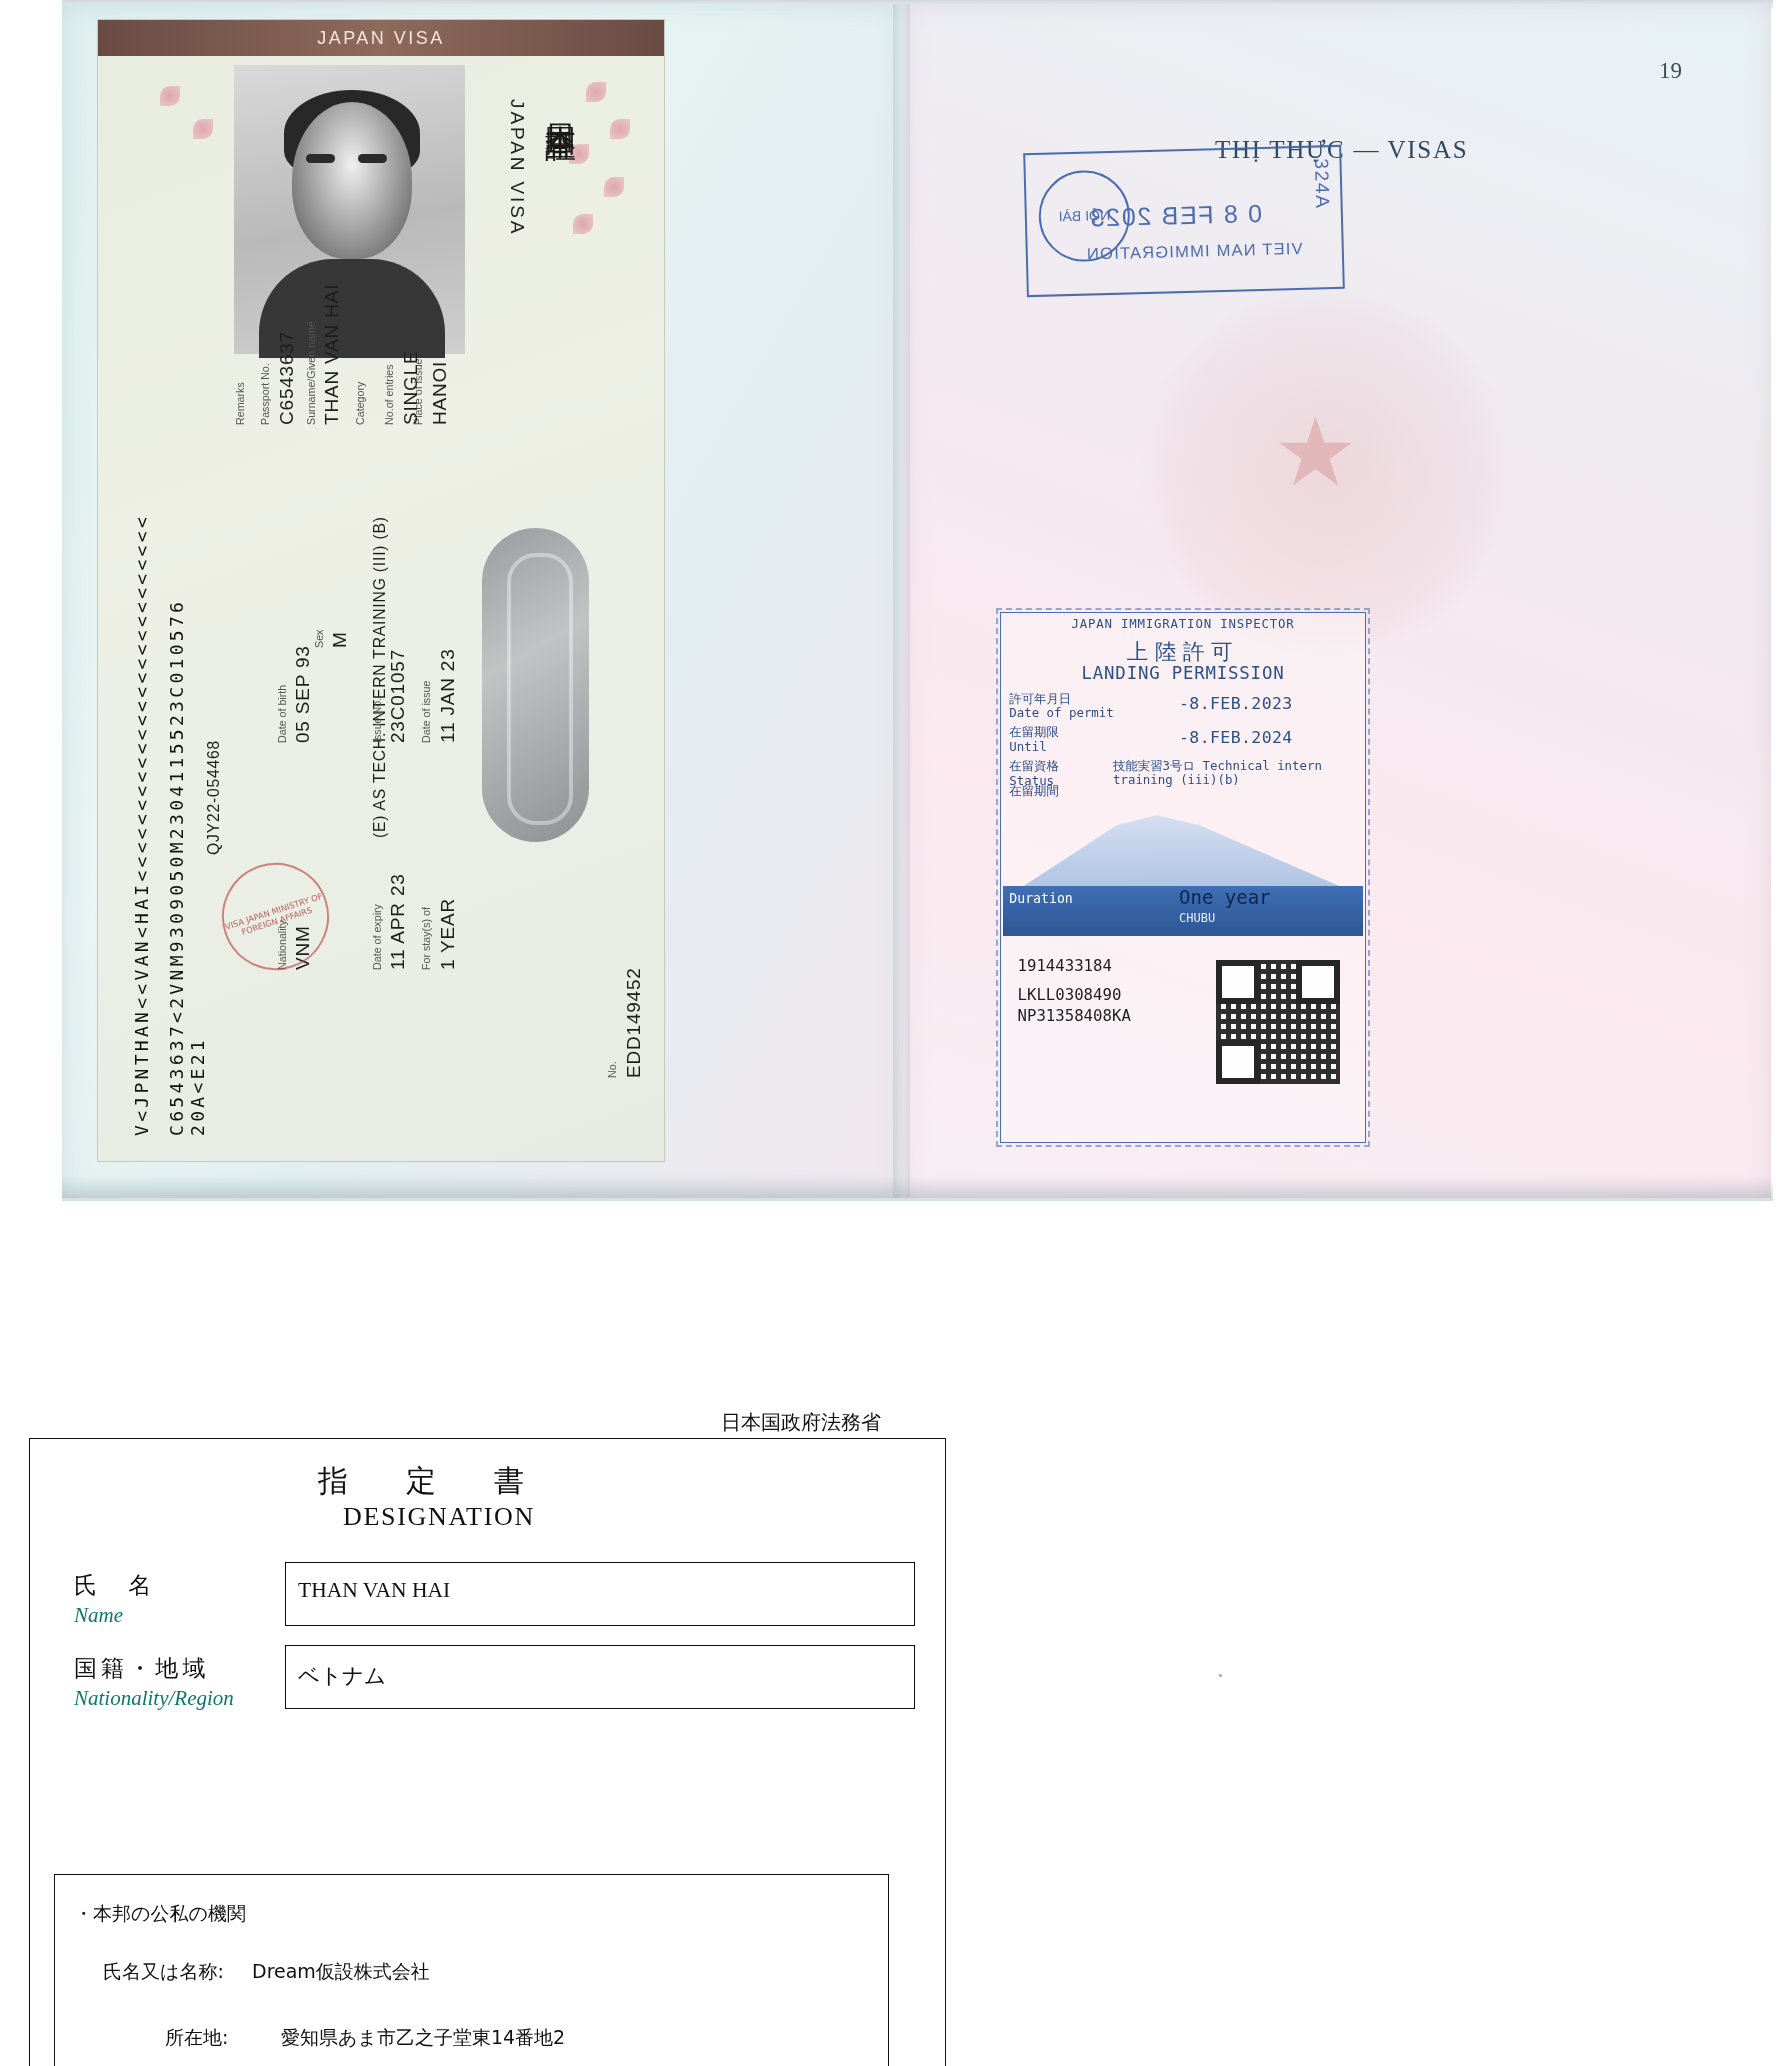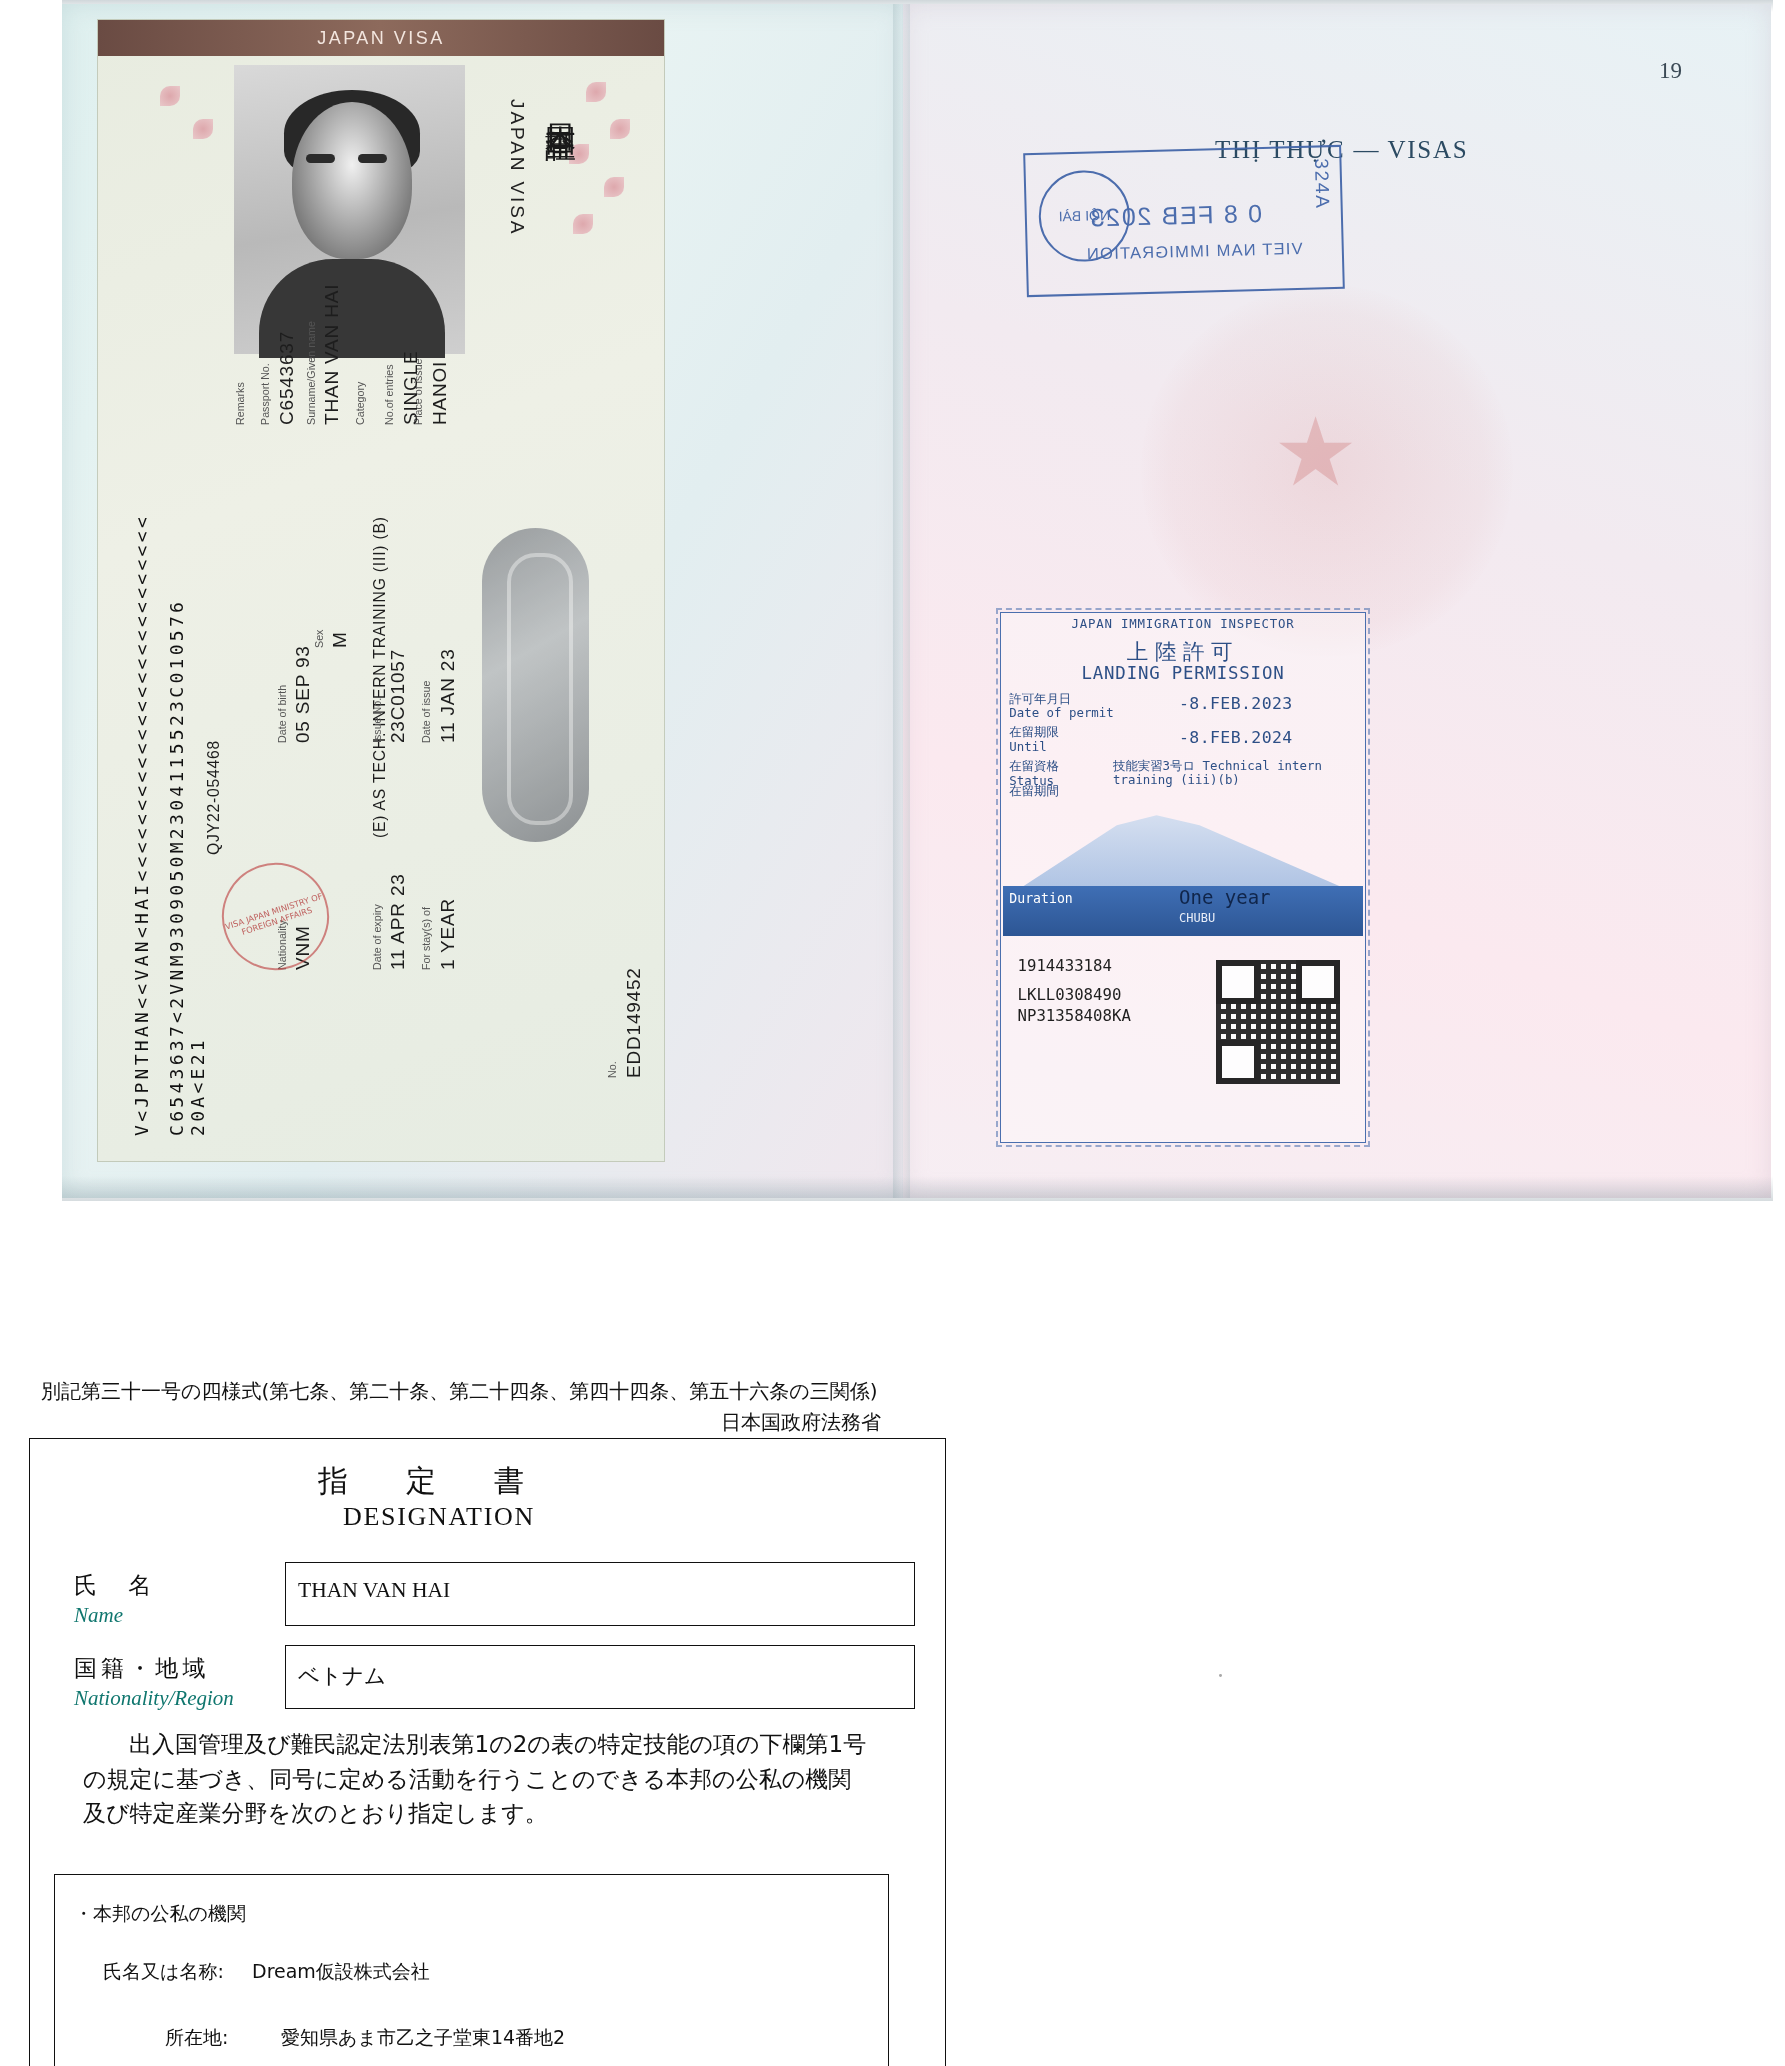--- a/index.html
+++ b/index.html
@@ -252,39 +252,37 @@
 
     <div class="qr">
       <div class="fp" style="left:0;top:0;"></div>
       <div class="fp" style="right:0;top:0;"></div>
       <div class="fp" style="left:0;bottom:0;"></div>
     </div>
   </div>
 </div>
 
 <div class="doc">
-  <div class="doc-hdr1">別記第三十一号の四様式(第七条、第二十条、第二十四条、第四十四条、第五十六条の三関係)</div>
   <div class="doc-hdr2">日本国政府法務省</div>
 
   <div class="doc-box"></div>
 
   <div class="title-jp">指　定　書</div>
   <div class="title-en">DESIGNATION</div>
 
   <div class="fld-label-jp" style="left:74px;top:256px;">氏　名</div>
   <div class="fld-label-en" style="left:74px;top:289px;">Name</div>
   <div class="fld-box" style="left:285px;top:248px;width:628px;height:62px;"></div>
   <div class="fld-val" style="left:298px;top:264px;">THAN VAN HAI</div>
 
   <div class="fld-label-jp" style="left:74px;top:339px;">国籍・地域</div>
   <div class="fld-label-en" style="left:74px;top:372px;">Nationality/Region</div>
   <div class="fld-box" style="left:285px;top:331px;width:628px;height:62px;"></div>
   <div class="fld-val-jp" style="left:298px;top:347px;">ベトナム</div>
 
-  <div class="para">　　出入国管理及び難民認定法別表第1の2の表の特定技能の項の下欄第1号の規定に基づき、同号に定める活動を行うことのできる本邦の公私の機関及び特定産業分野を次のとおり指定します。</div>
 
   <div class="inner-box"></div>
   <div class="bullet" style="left:74px;top:587px;">・本邦の公私の機関</div>
   <div class="ib-line" style="left:103px;top:645px;">氏名又は名称:</div>
   <div class="ib-line" style="left:252px;top:645px;">Dream仮設株式会社</div>
   <div class="ib-line" style="left:165px;top:711px;">所在地:</div>
   <div class="ib-line" style="left:281px;top:711px;">愛知県あま市乙之子堂東14番地2</div>
 
   <div class="speck" style="left:1219px;top:360px;"></div>
 </div>

